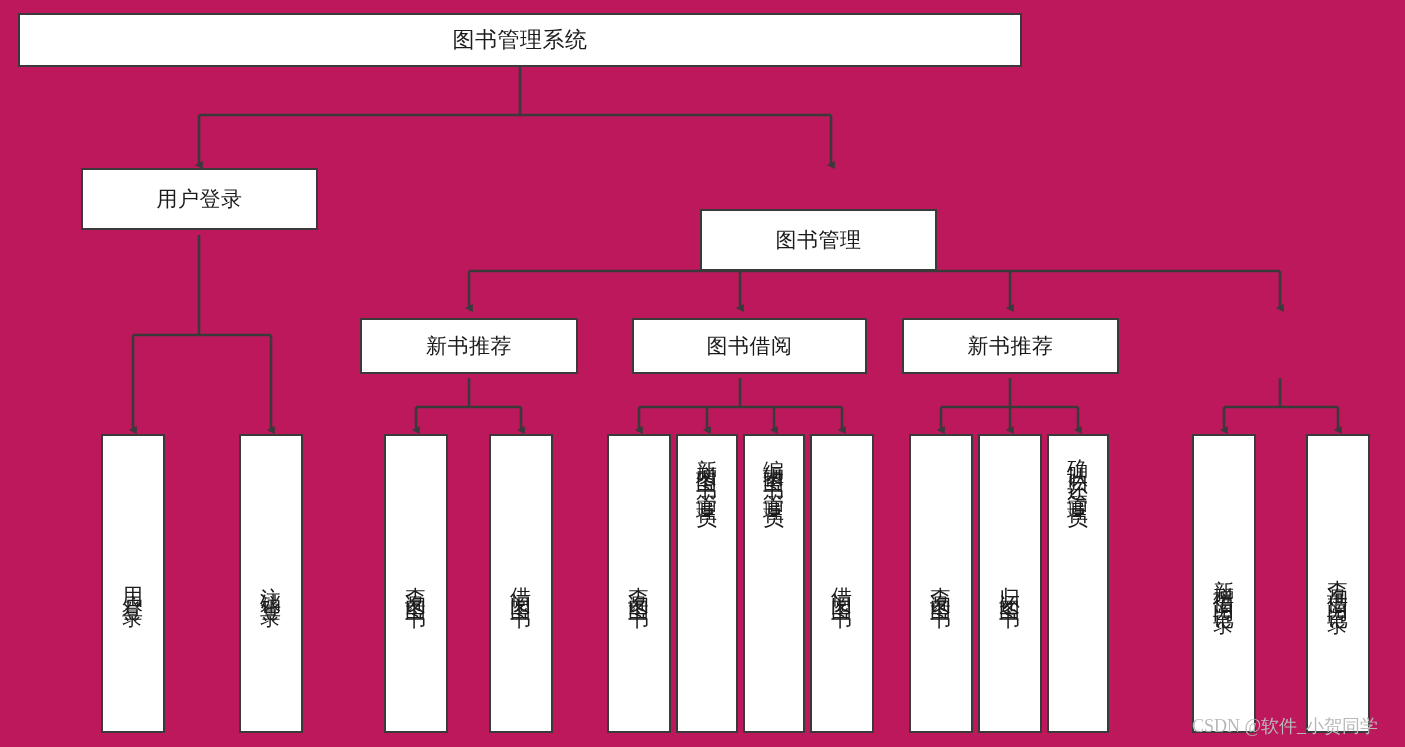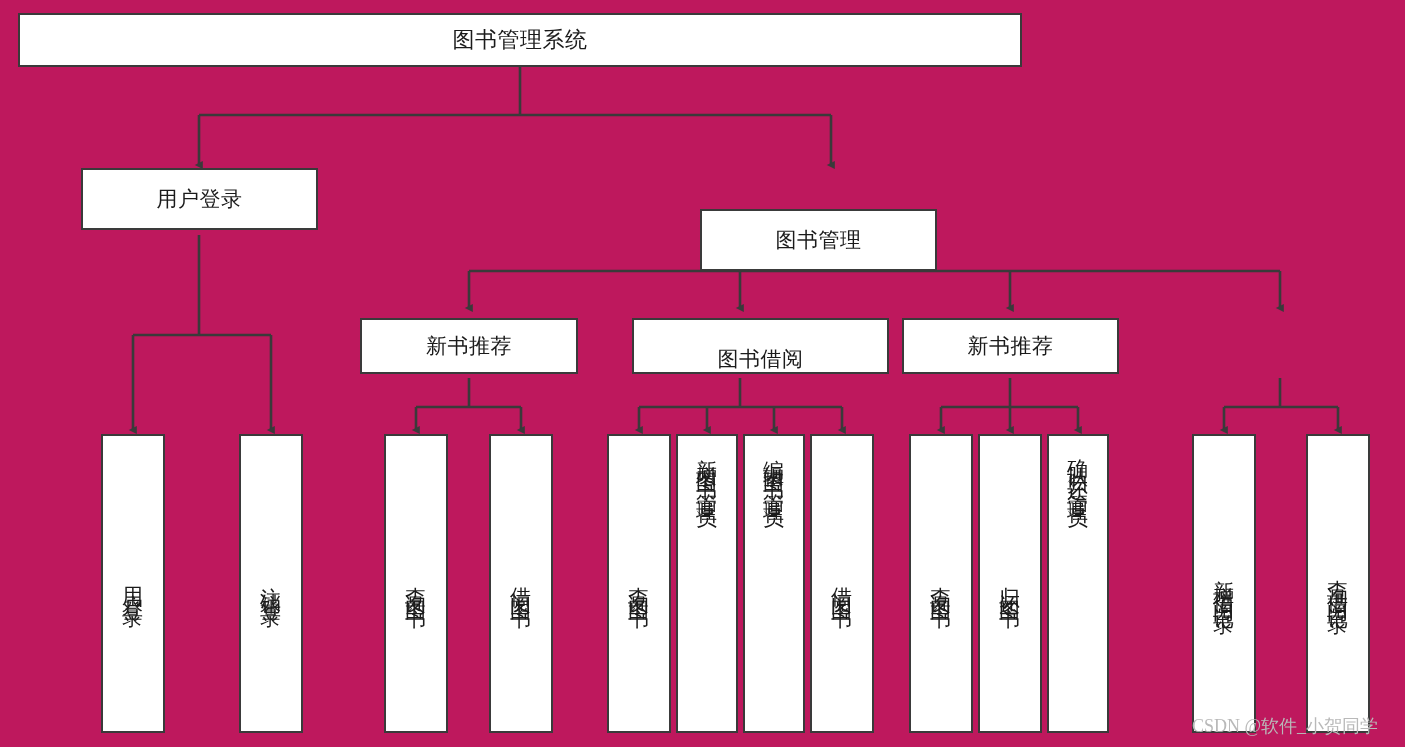--- a/index.html
+++ b/index.html
@@ -142,21 +142,21 @@
   <div class="node h" style="left:81px; top:168px; width:237px; height:62px;">
     <span class="node-label">用户登录</span>
   </div>
   <div class="node h" style="left:700px; top:168px; width:237px; height:62px;margin-top:41px;">
     <span class="node-label">图书管理</span>
   </div>
 
   <div class="node h" style="left:360px; top:318px; width:218px; height:56px;">
     <span class="node-label">新书推荐</span>
   </div>
-  <div class="node h" style="left:632px; top:318px; width:257px; height:56px;align-items:flex-end;">
+  <div class="node h" style="left:632px; top:318px; width:235px; height:56px;">
     <span class="node-label">图书借阅</span>
   </div>
   <div class="node h" style="left:902px; top:318px; width:217px; height:56px;">
     <span class="node-label">新书推荐</span>
   </div>
 
   <div class="node v center-text" style="left:101px; top:434px; width:64px; height:299px;">
     <span class="node-label">用户登录</span>
   </div>
   <div class="node v center-text" style="left:239px; top:434px; width:64px; height:299px;">

